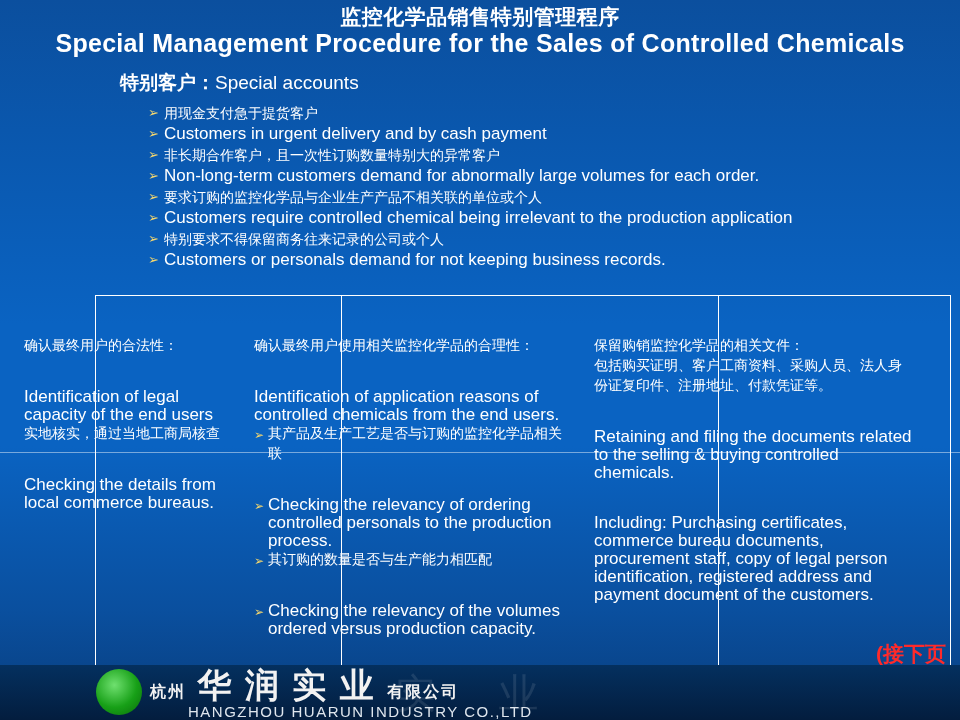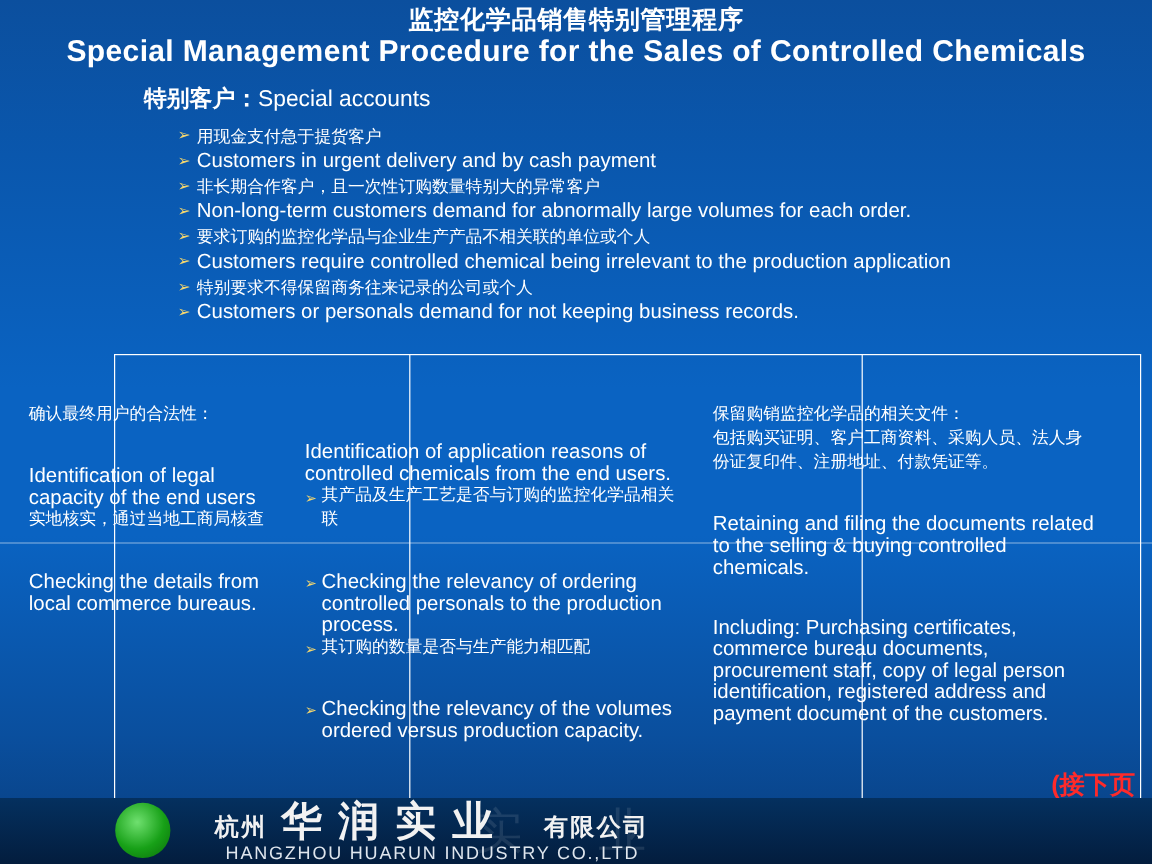--- a/index.html
+++ b/index.html
@@ -180,21 +180,21 @@
     position: absolute;
     left: 150px;
     top: 0px;
     font-size: 34px;
     font-weight: bold;
     color: #f2f2f2;
     letter-spacing: 2px;
     line-height: 40px;
     white-space: nowrap;
   }
-  .footer .brand-cn .small { font-size: 20px; margin-left: 29px; }
+  .footer .brand-cn .small { font-size: 16px; }
   .footer .brand-en {
     position: absolute;
     left: 188px;
     top: 38px;
     font-size: 15px;
     color: #dfe6ee;
     letter-spacing: 1.5px;
     white-space: nowrap;
   }
 </style>
@@ -233,20 +233,21 @@
   <div class="columns">
 
     <div class="col col-1">
       <div class="para-cn">确认最终用户的合法性：</div>
       <div class="para-en">Identification of legal capacity of the end users</div>
       <div class="para-cn">实地核实，通过当地工商局核查</div>
       <div class="para-en">Checking the details from local commerce bureaus.</div>
     </div>
 
     <div class="col col-2">
+      <div class="para-cn">确认最终用户使用相关监控化学品的合理性：</div>
       <div class="para-en">Identification of application reasons of controlled chemicals from the end users.</div>
       <div class="para-cn sub-bullet"><span class="arrow">➢</span><span>其产品及生产工艺是否与订购的监控化学品相关联</span></div>
       <div class="para-en sub-bullet"><span class="arrow">➢</span><span>Checking the relevancy of ordering controlled personals to the production process.</span></div>
       <div class="para-cn sub-bullet"><span class="arrow">➢</span><span>其订购的数量是否与生产能力相匹配</span></div>
       <div class="para-en sub-bullet"><span class="arrow">➢</span><span>Checking the relevancy of the volumes ordered versus production capacity.</span></div>
     </div>
 
     <div class="col col-3">
       <div class="para-cn">保留购销监控化学品的相关文件：</div>
       <div class="para-cn">包括购买证明、客户工商资料、采购人员、法人身份证复印件、注册地址、付款凭证等。</div>

